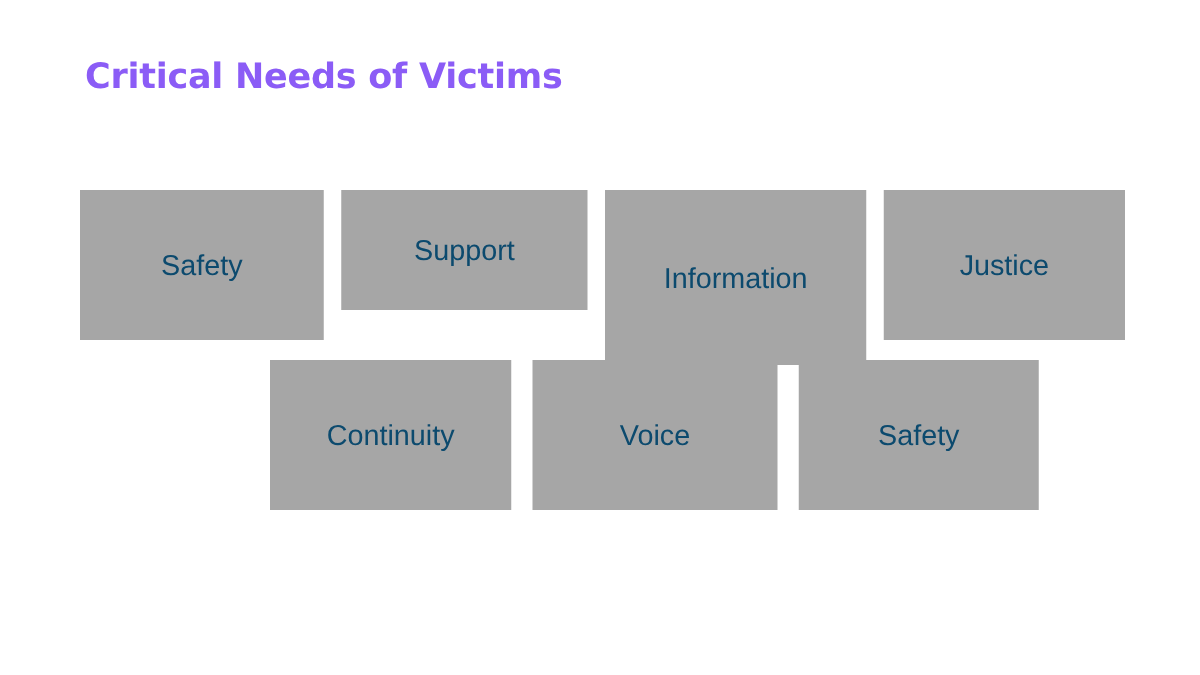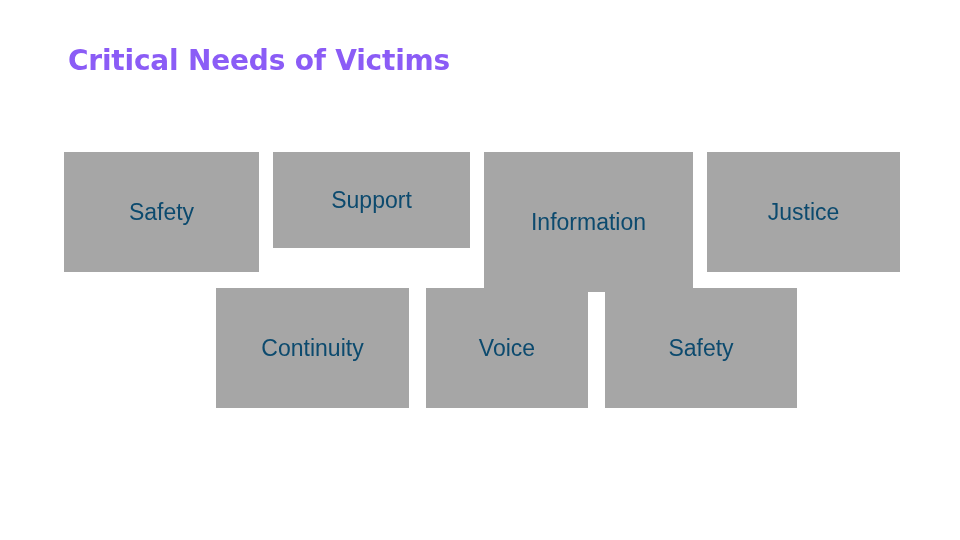--- a/index.html
+++ b/index.html
@@ -61,21 +61,21 @@
     color: #0c4a6e;
     line-height: 1;
     text-align: center;
     white-space: nowrap;
   }
   .w-safety      { width: 195px; height: 120px; }
   .w-support     { width: 197px; height: 96px; }
   .w-information { width: 209px; height: 140px; }
   .w-access      { width: 193px; height: 120px; }
   .w-continuity  { width: 193px; height: 120px; }
-  .w-voice       { width: 162px; height: 120px; }
+  .w-voice       { width: 196px; height: 120px; }
   .w-justice     { width: 192px; height: 120px; }
 </style>
 </head>
 <body>
 
 <div class="slide">
 
   <div class="slide-title">Critical Needs of Victims</div>
 
   <div class="row row-one">

